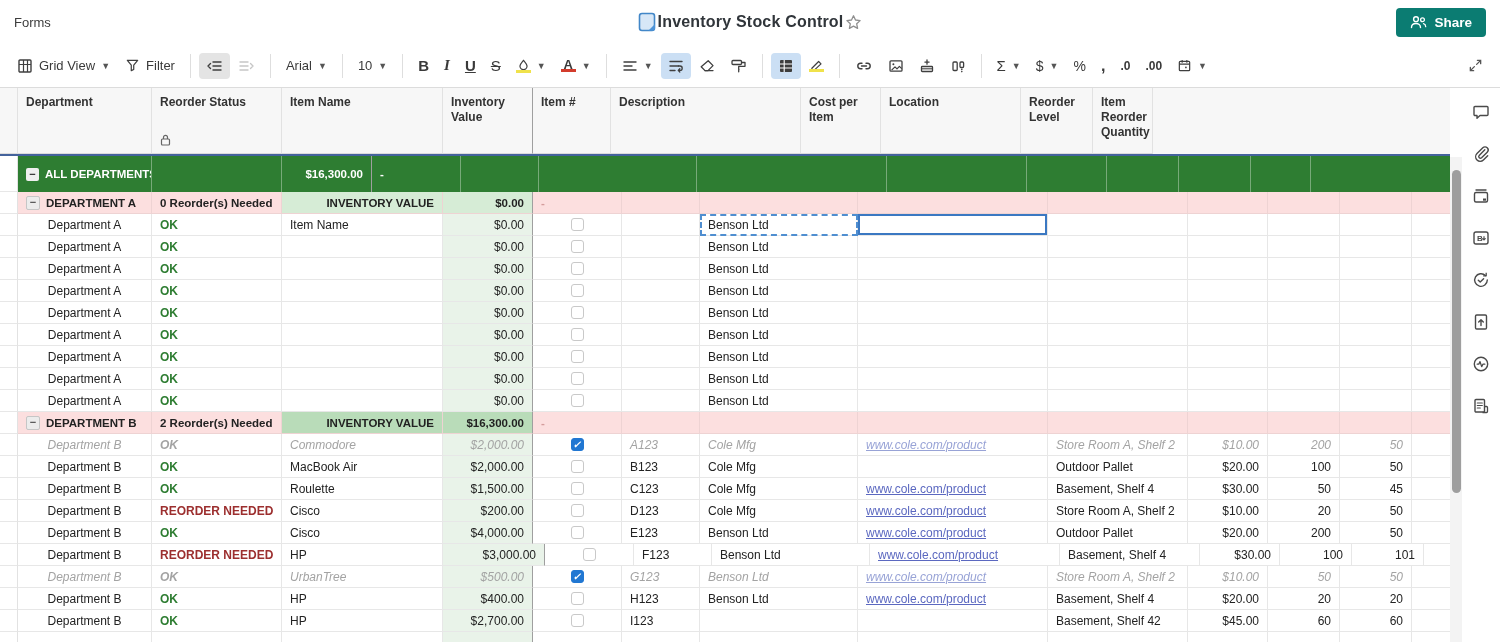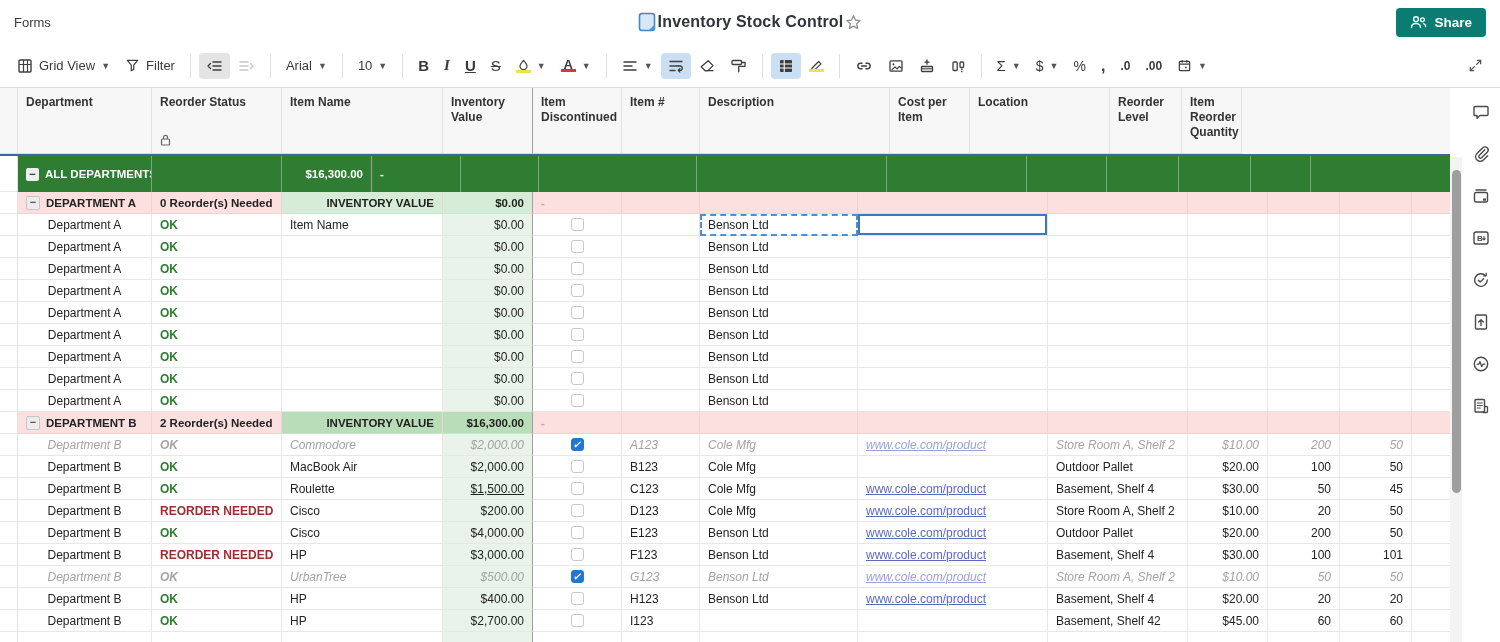--- a/index.html
+++ b/index.html
@@ -281,21 +281,20 @@
 <div class="gridwrap">
   <div class="hrow" id="grid-header">
       <div class="gutter" style="width: 18px;"></div>
       <div class="hcell col-department" style="width: 134px; flex: 0 0 auto;">Department</div>
       <div class="hcell col-reorder_status" style="width: 130px; flex: 0 0 auto;">Reorder Status<svg class="locki" width="11" height="12" viewBox="0 0 11 12">
           <rect x="1.5" y="5" width="8" height="6" rx="1" fill="none" stroke="#666" stroke-width="1.2"></rect>
           <path d="M3.5 5V3.4a2 2 0 0 1 4 0V5" fill="none" stroke="#666" stroke-width="1.2"></path>
         </svg></div>
       <div class="hcell col-item_name" style="width: 161px; flex: 0 0 auto;">Item Name</div>
       <div class="hcell col-inventory_value" style="width: 90px; flex: 0 0 auto;">Inventory Value</div>
-      <div class="hcell col-item_discontinued" style="width: 89px; flex: 0 0 auto;">Item Discontinued</div>
       <div class="hcell col-item_num" style="width: 78px; flex: 0 0 auto;">Item #</div>
       <div class="hcell col-description" style="width: 190px; flex: 0 0 auto;">Description</div>
       <div class="hcell col-cost" style="width: 80px; flex: 0 0 auto;">Cost per Item</div>
       <div class="hcell col-location" style="width: 140px; flex: 0 0 auto;">Location</div>
       <div class="hcell col-reorder_level" style="width: 72px; flex: 0 0 auto;">Reorder Level</div>
       <div class="hcell col-item_reorder" style="width: 60px; flex: 0 0 auto;">Item Reorder Quantity</div>
     </div>
   <div class="blue-div"></div>
   <div id="grid-body">
       <div class="row total">
@@ -584,21 +583,21 @@
         <div class="cell col-reorder_level al-r" style="width: 72px; flex: 0 0 auto;">50</div>
         <div class="cell col-item_reorder" style="width: 60px; flex: 0 0 auto;"></div>
       </div>
       <div class="row data">
         <div class="gutter" style="width: 18px;"></div>
         <div class="cell col-department al-c" style="width: 134px; flex: 0 0 auto;">Department B</div>
         <div class="cell col-reorder_status" style="width: 130px; flex: 0 0 auto;">
           <span class="st-ok">OK</span>
         </div>
         <div class="cell col-item_name" style="width: 161px; flex: 0 0 auto;">Roulette</div>
-        <div class="cell col-inventory_value al-r" style="width: 90px; flex: 0 0 auto; text-decoration: underline;">$1,500.00</div>
+        <div class="cell col-inventory_value al-r" style="width: 90px; flex: 0 0 auto;">$1,500.00</div>
         <div class="cell col-item_discontinued al-c" style="width: 89px; flex: 0 0 auto;">
           <span class="cb"></span>
         </div>
         <div class="cell col-item_num" style="width: 78px; flex: 0 0 auto;">C123</div>
         <div class="cell col-manufacturer" style="width: 158px; flex: 0 0 auto;">Cole Mfg</div>
         <div class="cell col-description" style="width: 190px; flex: 0 0 auto;">
           <a class="lnk">www.cole.com/product</a>
         </div>
         <div class="cell col-location" style="width: 140px; flex: 0 0 auto;">Basement, Shelf 4</div>
         <div class="cell col-cost al-r" style="width: 80px; flex: 0 0 auto;">$30.00</div>
@@ -650,21 +649,21 @@
         <div class="cell col-reorder_level al-r" style="width: 72px; flex: 0 0 auto;">50</div>
         <div class="cell col-item_reorder" style="width: 60px; flex: 0 0 auto;"></div>
       </div>
       <div class="row data">
         <div class="gutter" style="width: 18px;"></div>
         <div class="cell col-department al-c" style="width: 134px; flex: 0 0 auto;">Department B</div>
         <div class="cell col-reorder_status" style="width: 130px; flex: 0 0 auto;">
           <span class="st-bad">REORDER NEEDED</span>
         </div>
         <div class="cell col-item_name" style="width: 161px; flex: 0 0 auto;">HP</div>
-        <div class="cell col-inventory_value al-r" style="width: 90px; flex: 0 0 auto;">$3,000.00</div>
+        <div class="cell col-inventory_value al-r" style="width: 102px; flex: 0 0 auto;">$3,000.00</div>
         <div class="cell col-item_discontinued al-c" style="width: 89px; flex: 0 0 auto;">
           <span class="cb"></span>
         </div>
         <div class="cell col-item_num" style="width: 78px; flex: 0 0 auto;">F123</div>
         <div class="cell col-manufacturer" style="width: 158px; flex: 0 0 auto;">Benson Ltd</div>
         <div class="cell col-description" style="width: 190px; flex: 0 0 auto;">
           <a class="lnk">www.cole.com/product</a>
         </div>
         <div class="cell col-location" style="width: 140px; flex: 0 0 auto;">Basement, Shelf 4</div>
         <div class="cell col-cost al-r" style="width: 80px; flex: 0 0 auto;">$30.00</div>

